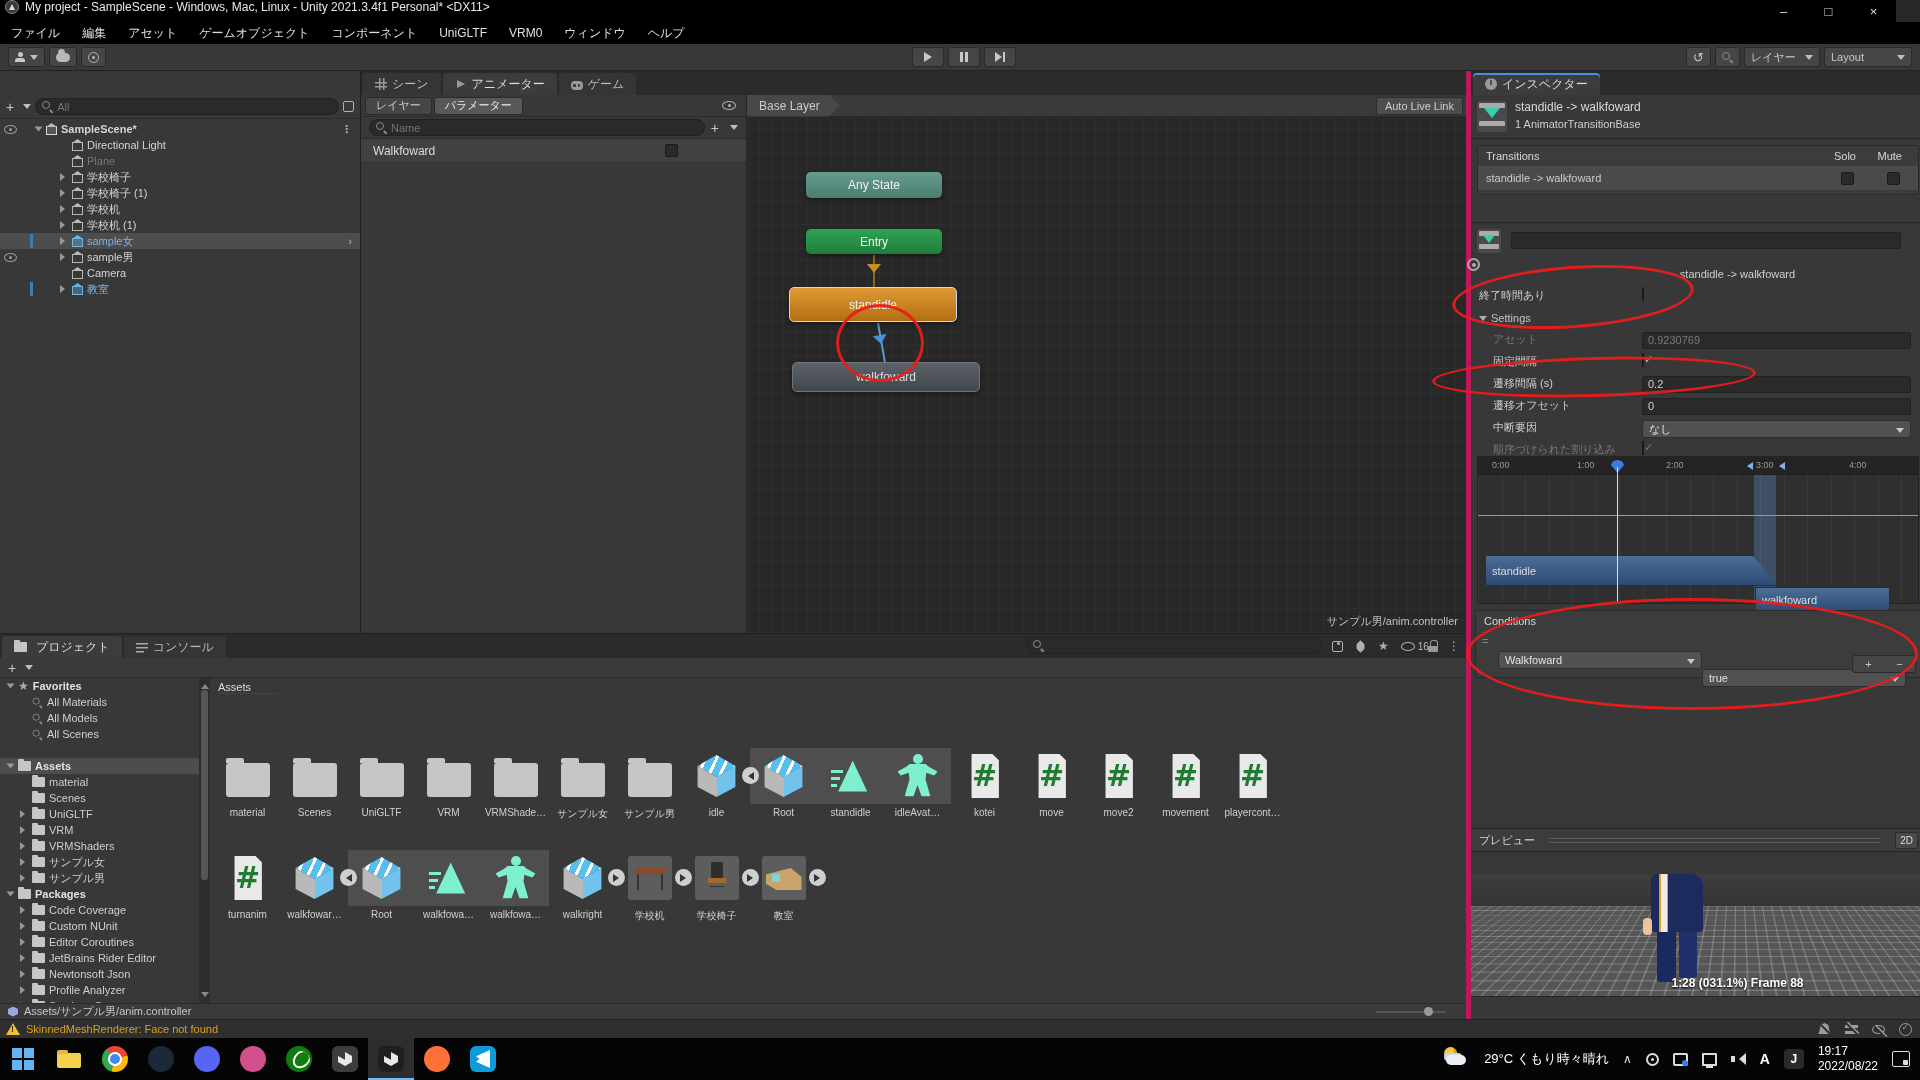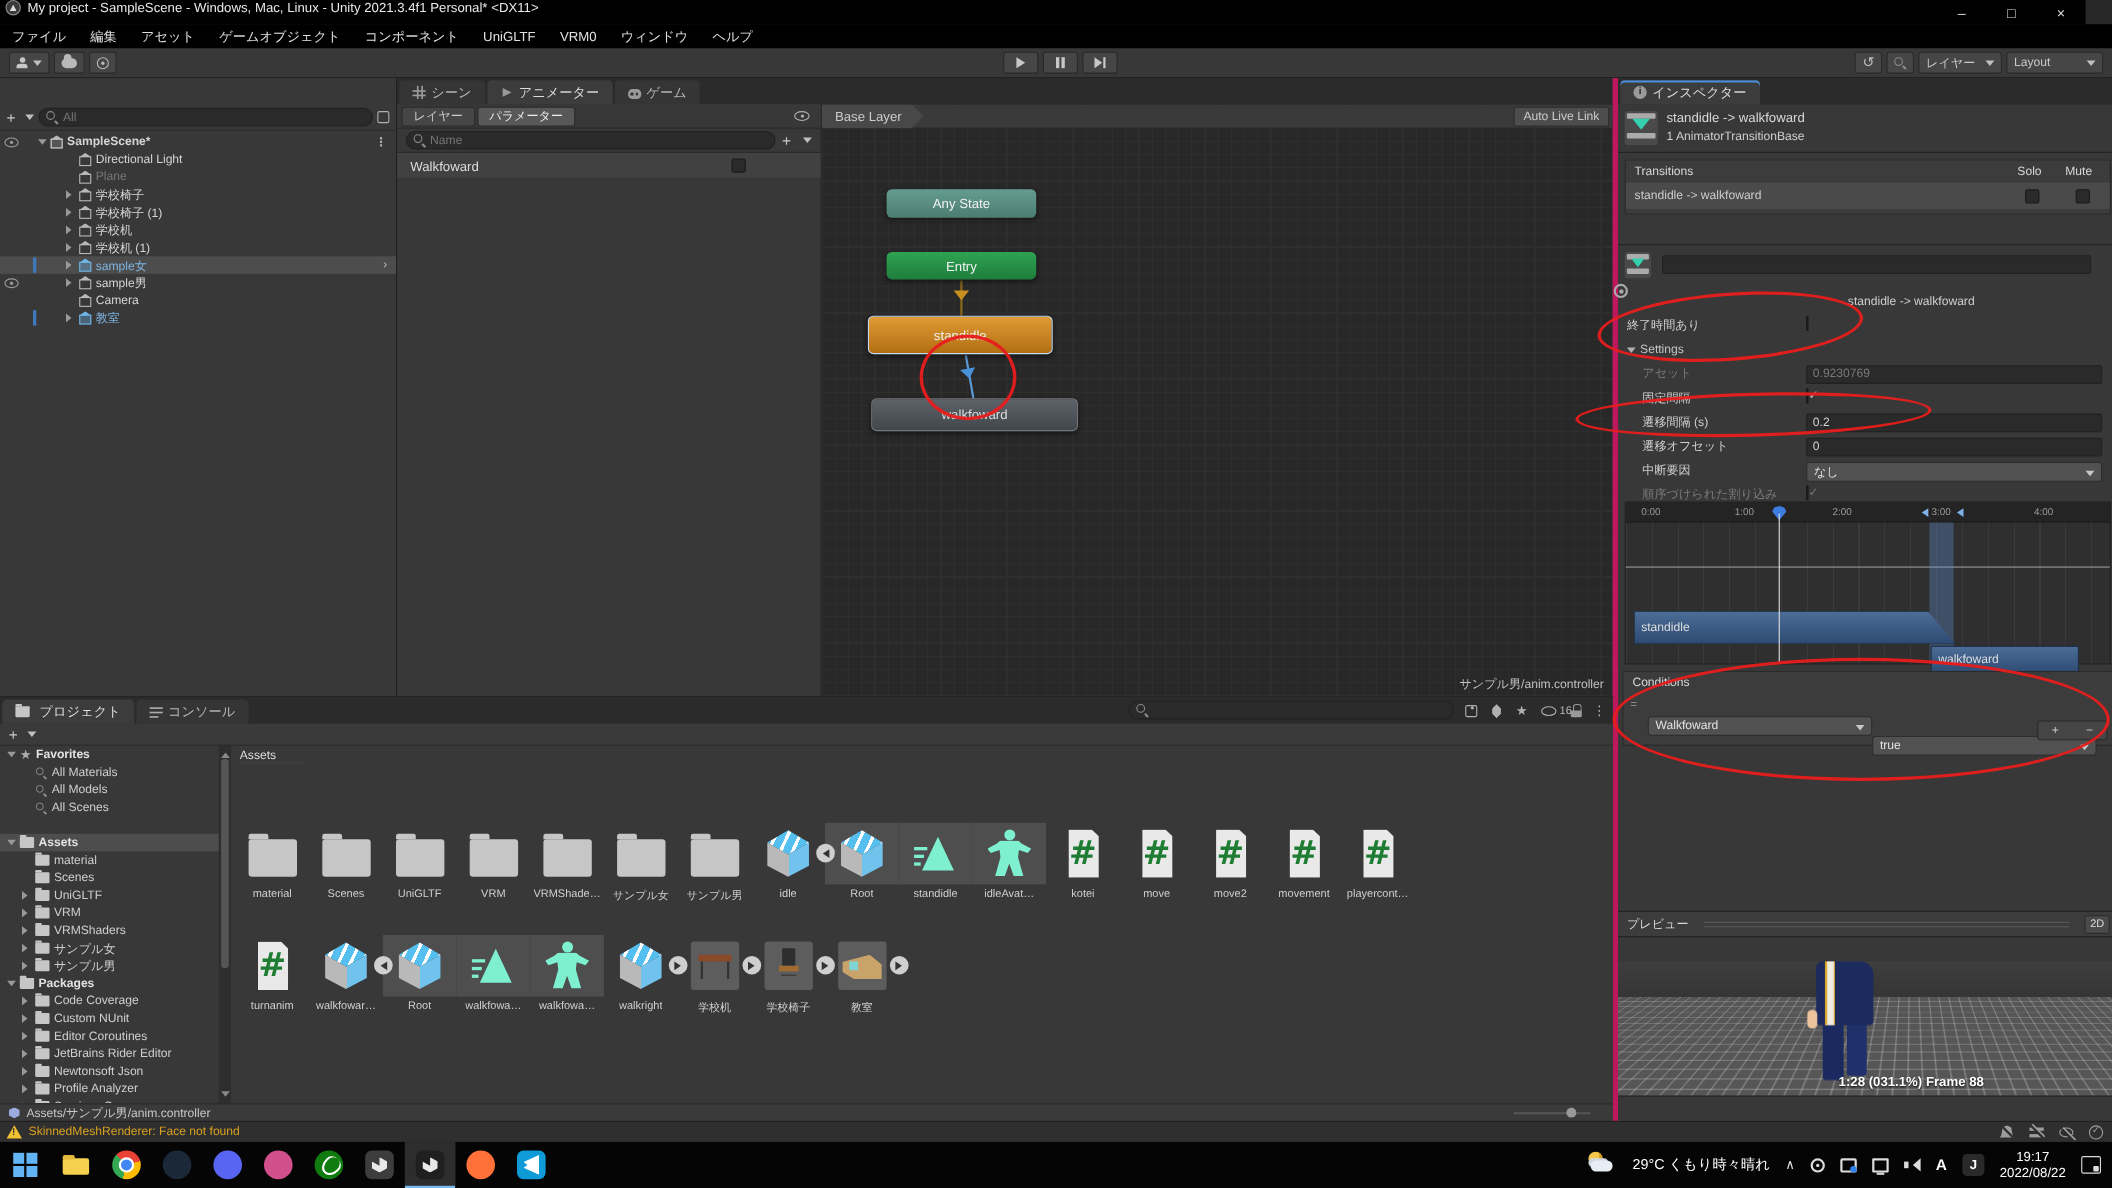--- a/index.html
+++ b/index.html
@@ -279,21 +279,21 @@
 .tr-obs{border:2px solid #ddd;border-radius:50%;width:13px}
 .tr-obs::before{content:"";position:absolute;left:3px;top:3px;width:3px;height:3px;border-radius:50%;background:#ddd}
 .tr-disp{border:2px solid #ddd;border-radius:2px}
 .tr-disp.dot::before{content:"";position:absolute;right:-2px;bottom:-2px;width:6px;height:6px;border-radius:50%;background:#2f81e8}
 .tr-net{border:2px solid #ddd;border-radius:1px}
 .tr-net::after{content:"";position:absolute;left:2px;bottom:-4px;width:7px;height:2px;background:#ddd}
 .tr-vol::before{content:"";position:absolute;left:0;top:3px;width:4px;height:6px;background:#ddd}
 .tr-vol::after{content:"";position:absolute;left:2px;top:0;border:6px solid transparent;border-right:7px solid #ddd}
 .ime{color:#fff;font-size:14px;font-weight:bold}
 .ime-box{width:20px;height:20px;background:#2a2a2a;border-radius:4px;color:#fff;display:flex;align-items:center;justify-content:center;font-weight:bold;font-size:12px}
-.clock{color:#fff;font-size:12px;text-align:center;line-height:15px}
+.clock{color:#fff;font-size:12px;line-height:15px}
 .notif{width:18px;height:16px;border:1.5px solid #ddd;border-radius:2px;position:relative}
 .notif::before{content:"";position:absolute;right:1px;bottom:1px;width:5px;height:5px;background:#ddd;border-radius:1px}
 
 .red-ellipse{position:absolute;border:3.5px solid #e81c1c;border-radius:50%;z-index:60;pointer-events:none;opacity:.95}
 .re1{left:836px;top:304px;width:88px;height:78px}
 .re2{left:1452px;top:266px;width:242px;height:62px;transform:rotate(-4deg)}
 .re3{left:1432px;top:357px;width:324px;height:40px;transform:rotate(-1.5deg)}
 .re4{left:1466px;top:598px;width:452px;height:112px}
 </style>
 </head>

